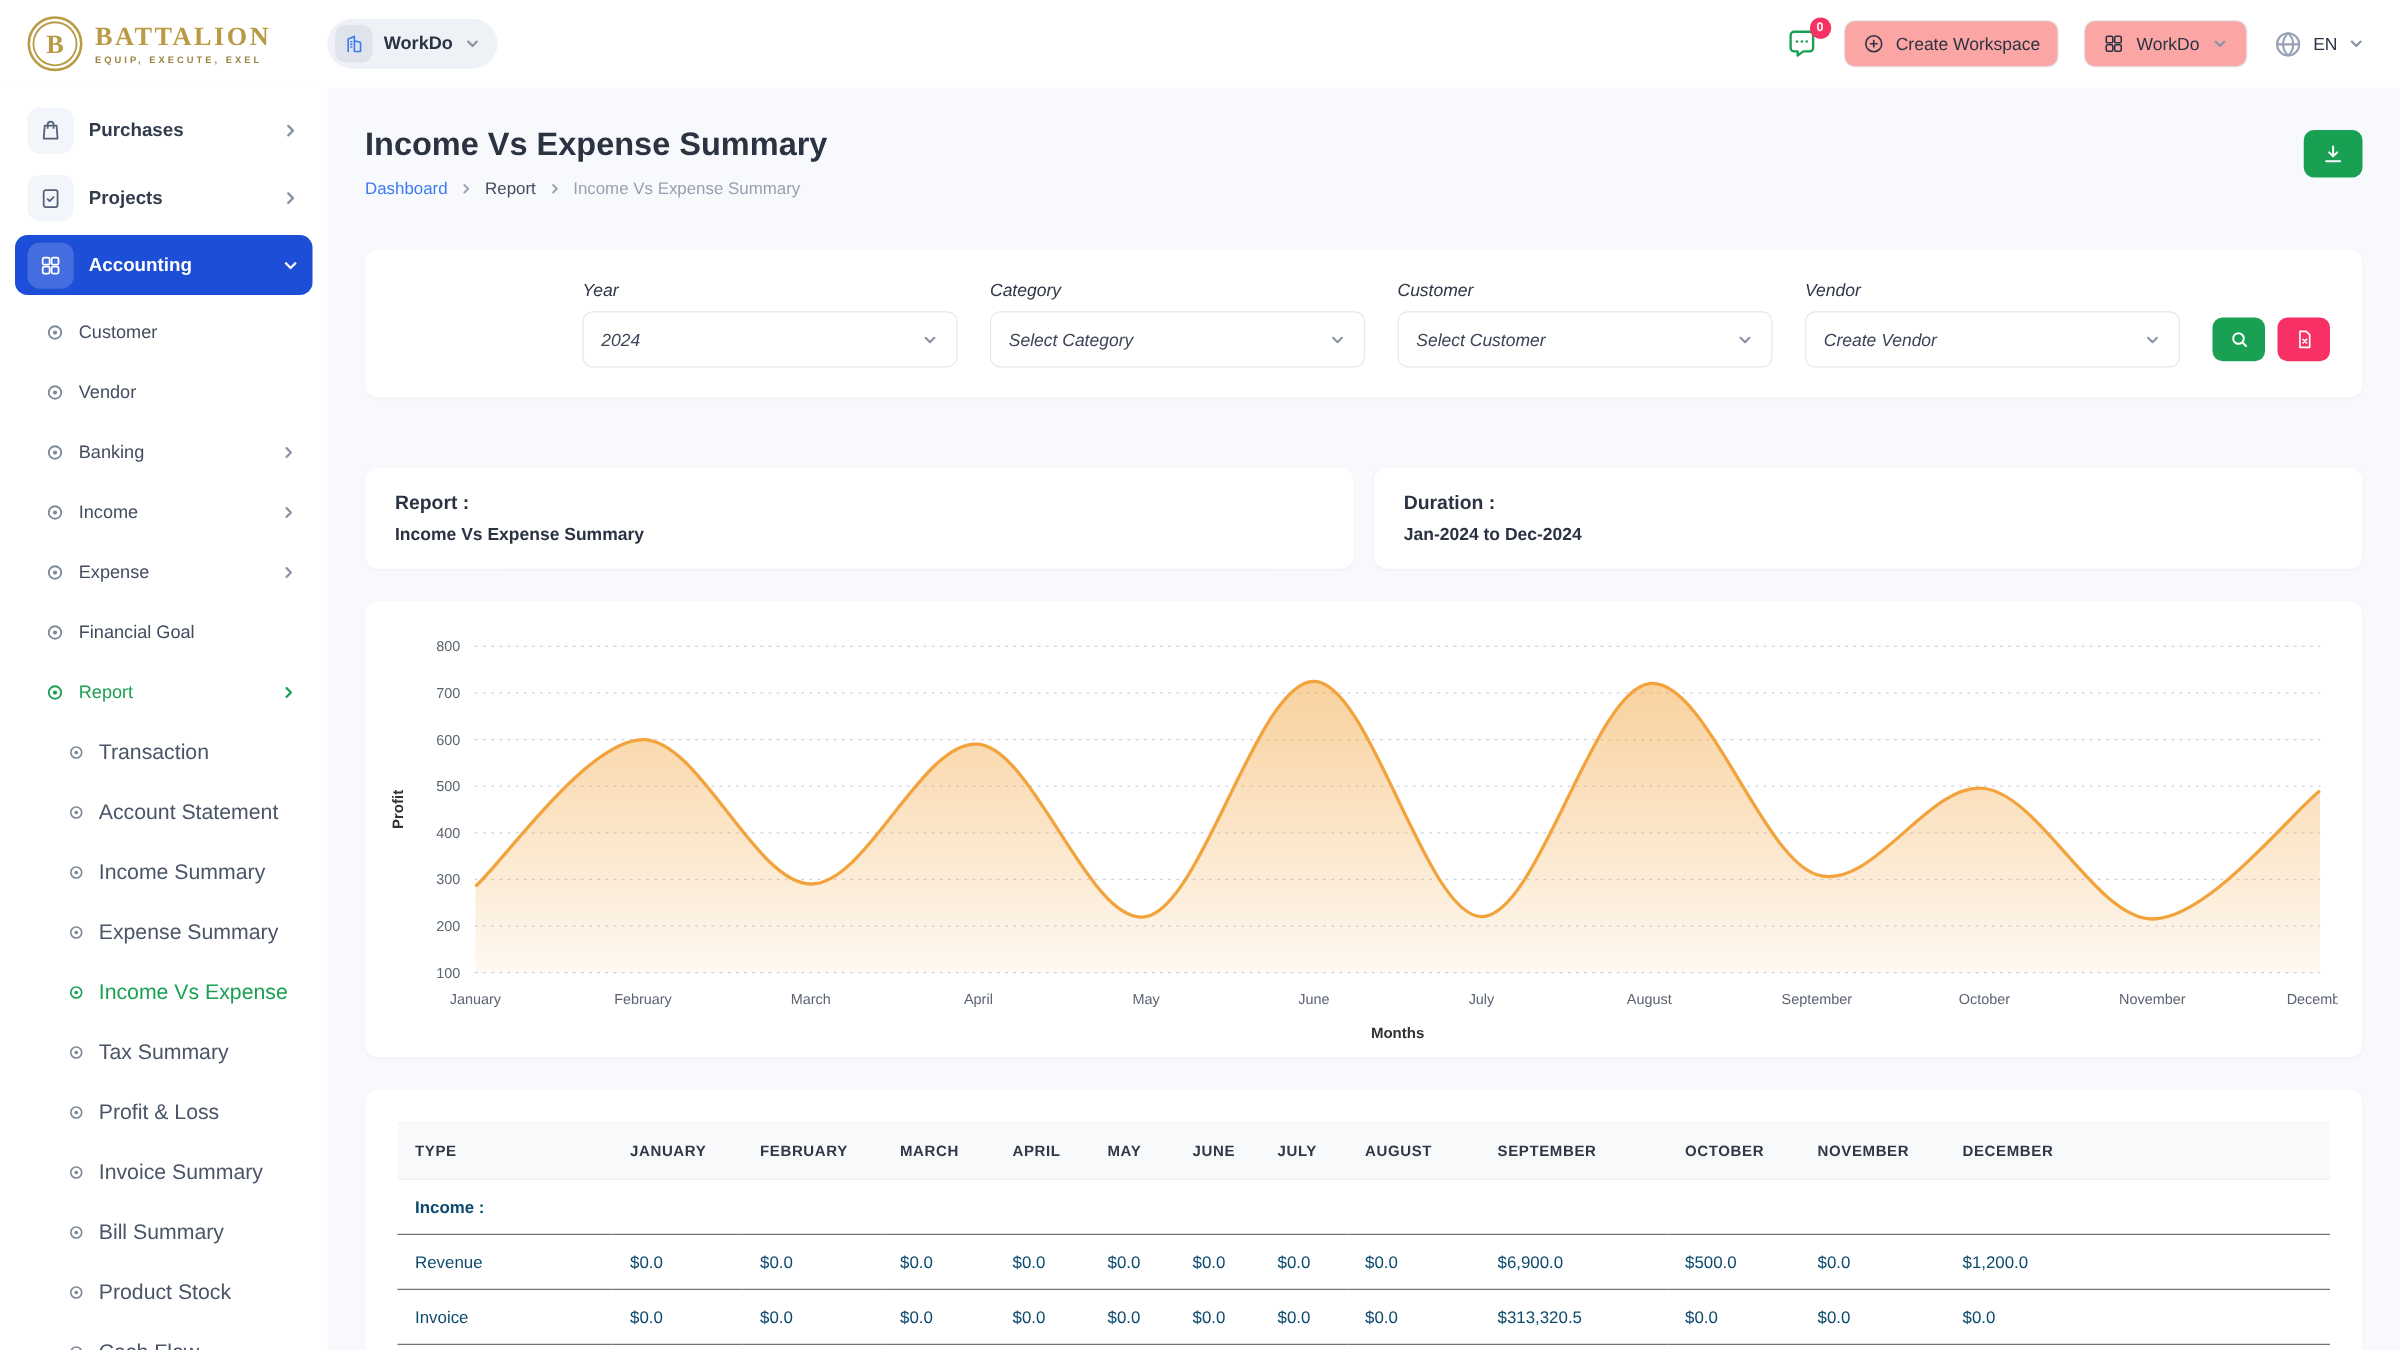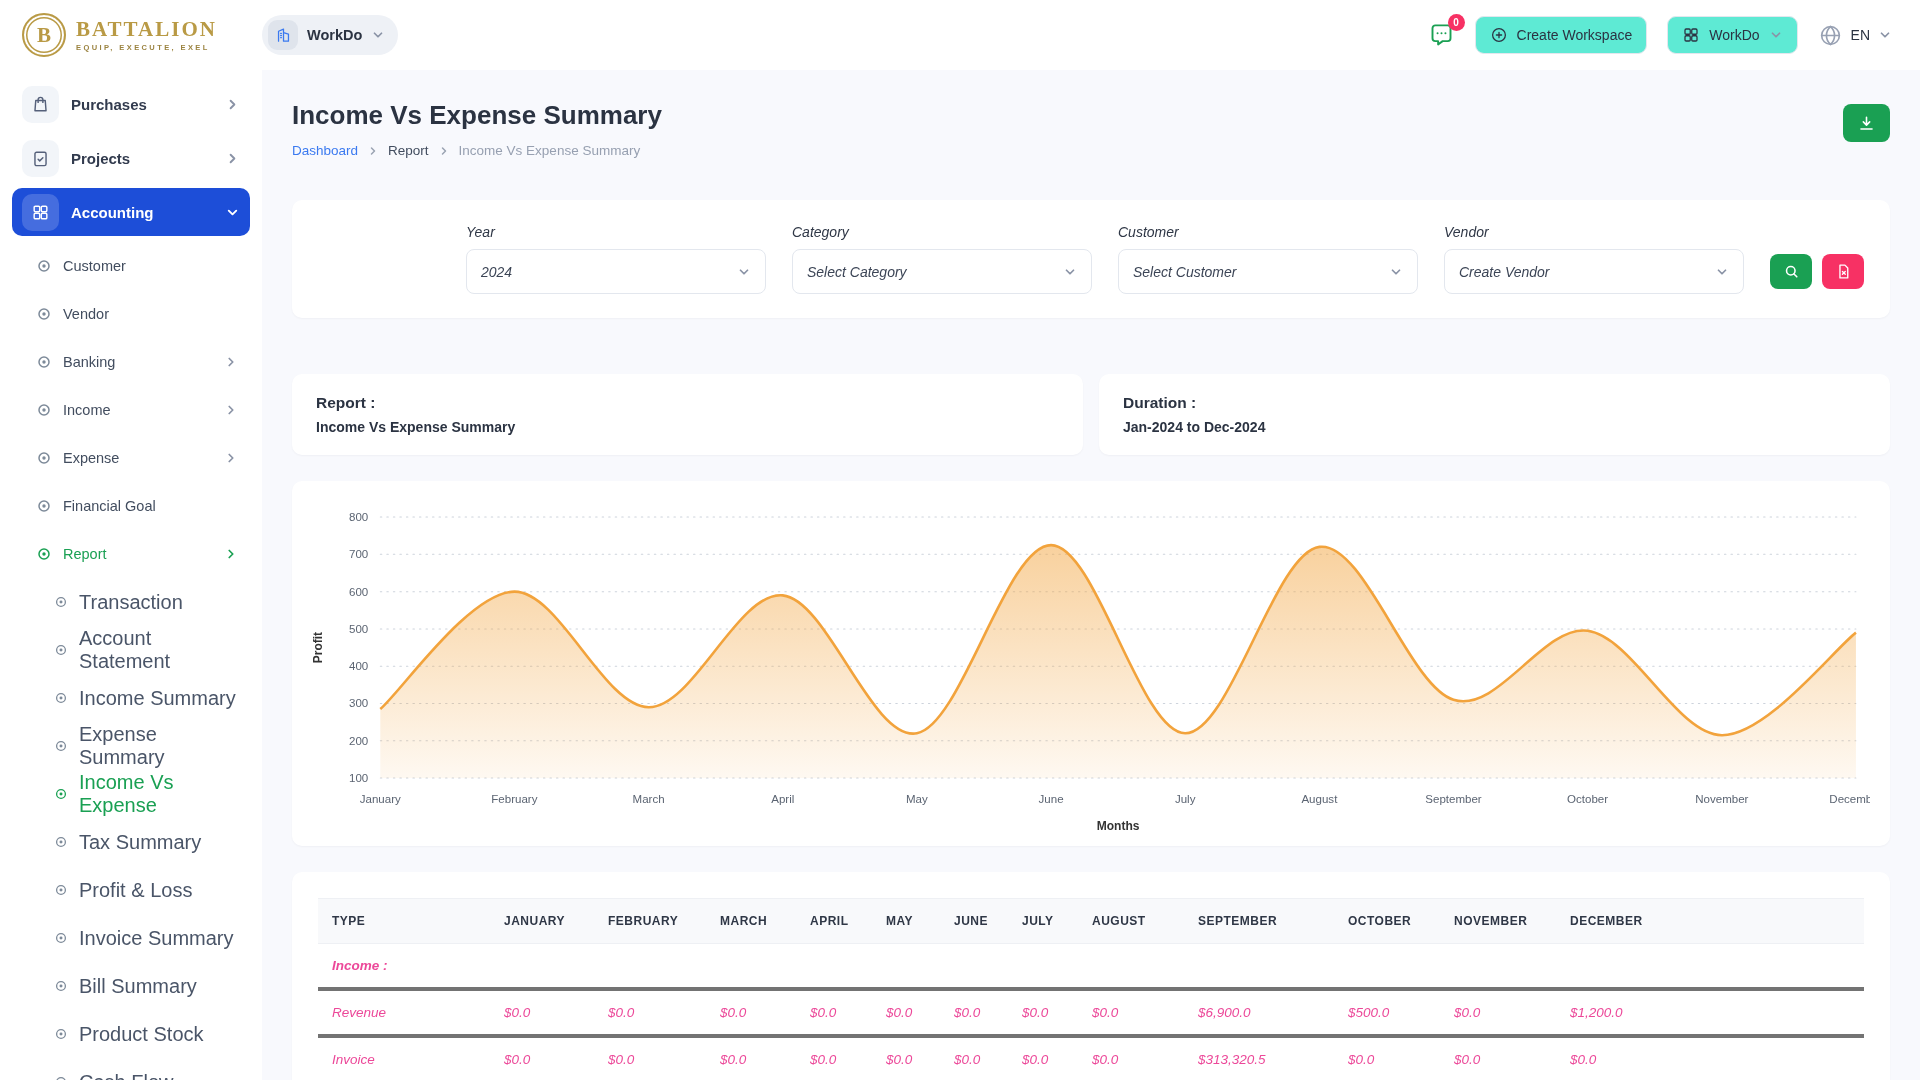--- a/index.html
+++ b/index.html
@@ -14,21 +14,21 @@
   .brand-name{font-family:"Liberation Serif",serif;font-weight:bold;font-size:21px;letter-spacing:2px;color:#b99a45;line-height:1;}
   .brand-tag{font-size:7.5px;font-weight:bold;letter-spacing:2.4px;color:#9b8340;margin-top:3px;}
   .ws-pill{display:flex;align-items:center;gap:9px;background:#eef1f6;border-radius:999px;padding:5px 13px 5px 6px;cursor:pointer;}
   .ws-tile{width:30px;height:30px;border-radius:9px;background:#dfe4ec;display:flex;align-items:center;justify-content:center;color:#3b7af0;}
   .ws-tile svg{width:17px;height:17px;}
   .ws-name{font-size:14.5px;font-weight:600;color:#2b3342;}
   .hdr-right{margin-left:auto;display:flex;align-items:center;gap:20px;}
   .chat-wrap{position:relative;color:#1aa053;cursor:pointer;display:flex;}
   .chat-wrap svg{width:27px;height:27px;}
   .badge{position:absolute;top:-8px;right:-10px;background:#f73164;color:#fff;font-size:10px;font-weight:bold;min-width:17px;height:17px;padding:0 3px;border-radius:50%;display:flex;align-items:center;justify-content:center;}
-  .pill{display:flex;align-items:center;gap:9px;border:1px solid #e3e7ee;border-radius:9px;padding:9px 14px;font-size:14px;font-weight:500;color:#2b3342;cursor:pointer;background:#5eead4;}
+  .pill{display:flex;align-items:center;gap:9px;border:1px solid #e3e7ee;border-radius:9px;padding:9px 14px;font-size:14px;font-weight:500;color:#2b3342;cursor:pointer;background:#fca5a5;}
   .pill svg.ic{width:18px;height:18px;}
   .caret{display:flex;color:#8a93a6;}
   .caret svg{width:14px;height:14px;}
   .lang{display:flex;align-items:center;gap:8px;cursor:pointer;}
   .lang .globe{display:flex;color:#98a1b3;}
   .lang .globe svg{width:25px;height:25px;}
   .lang-code{font-size:14px;font-weight:500;}
 
   
   .layout{display:flex;height:1010px;}
@@ -45,21 +45,21 @@
   .chev.down svg{transform:rotate(90deg);}
   .nav-item.active-top{background:#1d4ed8;}
   .nav-item.active-top .nav-tile{background:rgba(255,255,255,.18);color:#fff;}
   .nav-item.active-top .nav-label,.nav-item.active-top .chev{color:#fff;}
   .sub-item{display:flex;align-items:center;gap:11px;height:48px;padding:0 12px 0 24px;cursor:pointer;}
   .bullet{display:flex;color:#7d8a99;flex-shrink:0;}
   .bullet svg{width:16px;height:16px;}
   .sub-label{font-size:14.5px;color:#424d5f;flex:1;}
   .sub-item .chev svg{width:14px;height:14px;}
   .sub-item.lv3{padding-left:42px;}
-  .sub-item.lv3 .sub-label{font-size:20px;color:#4a5568;}
+  .sub-item.lv3 .sub-label{font-size:17px;color:#4a5568;}
   .sub-item.lv3 .bullet svg{width:14px;height:14px;}
   .sub-item.green .sub-label,.sub-item.green .bullet,.sub-item.green .chev{color:#1aa053;}
 
   
   .page-head{display:flex;align-items:flex-start;justify-content:space-between;}
   h1.title{font-size:26px;font-weight:600;color:#2b3342;}
   .crumbs{display:flex;align-items:center;gap:9px;margin-top:12px;font-size:13.5px;}
   .crumbs .link{color:#3b7af0;cursor:pointer;}
   .crumbs .sep{display:flex;color:#9aa3b2;}
   .crumbs .sep svg{width:12px;height:12px;}
@@ -87,21 +87,21 @@
   .sum-value{font-size:14px;font-weight:bold;color:#2b3342;margin-top:7px;}
 
   .chart-card{margin-top:26px;padding:18px 20px 8px 12px;}
   #chart-svg{width:100%;display:block;}
   .tick{font-size:11.5px;fill:#5b6472;}
   .axis-title{font-size:12px;font-weight:bold;fill:#333;}
 
   .table-card{margin-top:26px;padding:26px;}
   table.rpt{width:100%;border-collapse:collapse;}
   table.rpt th{background:#f8f9fb;text-align:left;font-size:12px;font-weight:bold;letter-spacing:.5px;color:#2f3746;padding:15px 14px;border-top:1px solid #eef0f4;border-bottom:1px solid #eef0f4;white-space:nowrap;}
-  table.rpt td{padding:14px;font-size:13.5px;color:#ec4899;border-bottom:4px solid #737373;white-space:nowrap;font-style:italic;}
+  table.rpt td{padding:14px;font-size:13.5px;color:#0c4a6e;border-bottom:1px solid #737373;white-space:nowrap;}
   td.sect{font-weight:bold;font-size:14.5px;color:#2b3342;}
   .c-type{width:172px;} .c-jan{width:104px;} .c-feb{width:112px;} .c-mar{width:90px;}
   .c-apr{width:76px;} .c-may{width:68px;} .c-jun{width:68px;} .c-jul{width:70px;}
   .c-aug{width:106px;} .c-sep{width:150px;} .c-oct{width:106px;} .c-nov{width:116px;}
 </style>
 </head>
 <body>
 
 <header class="hdr">
   <div class="logo">

